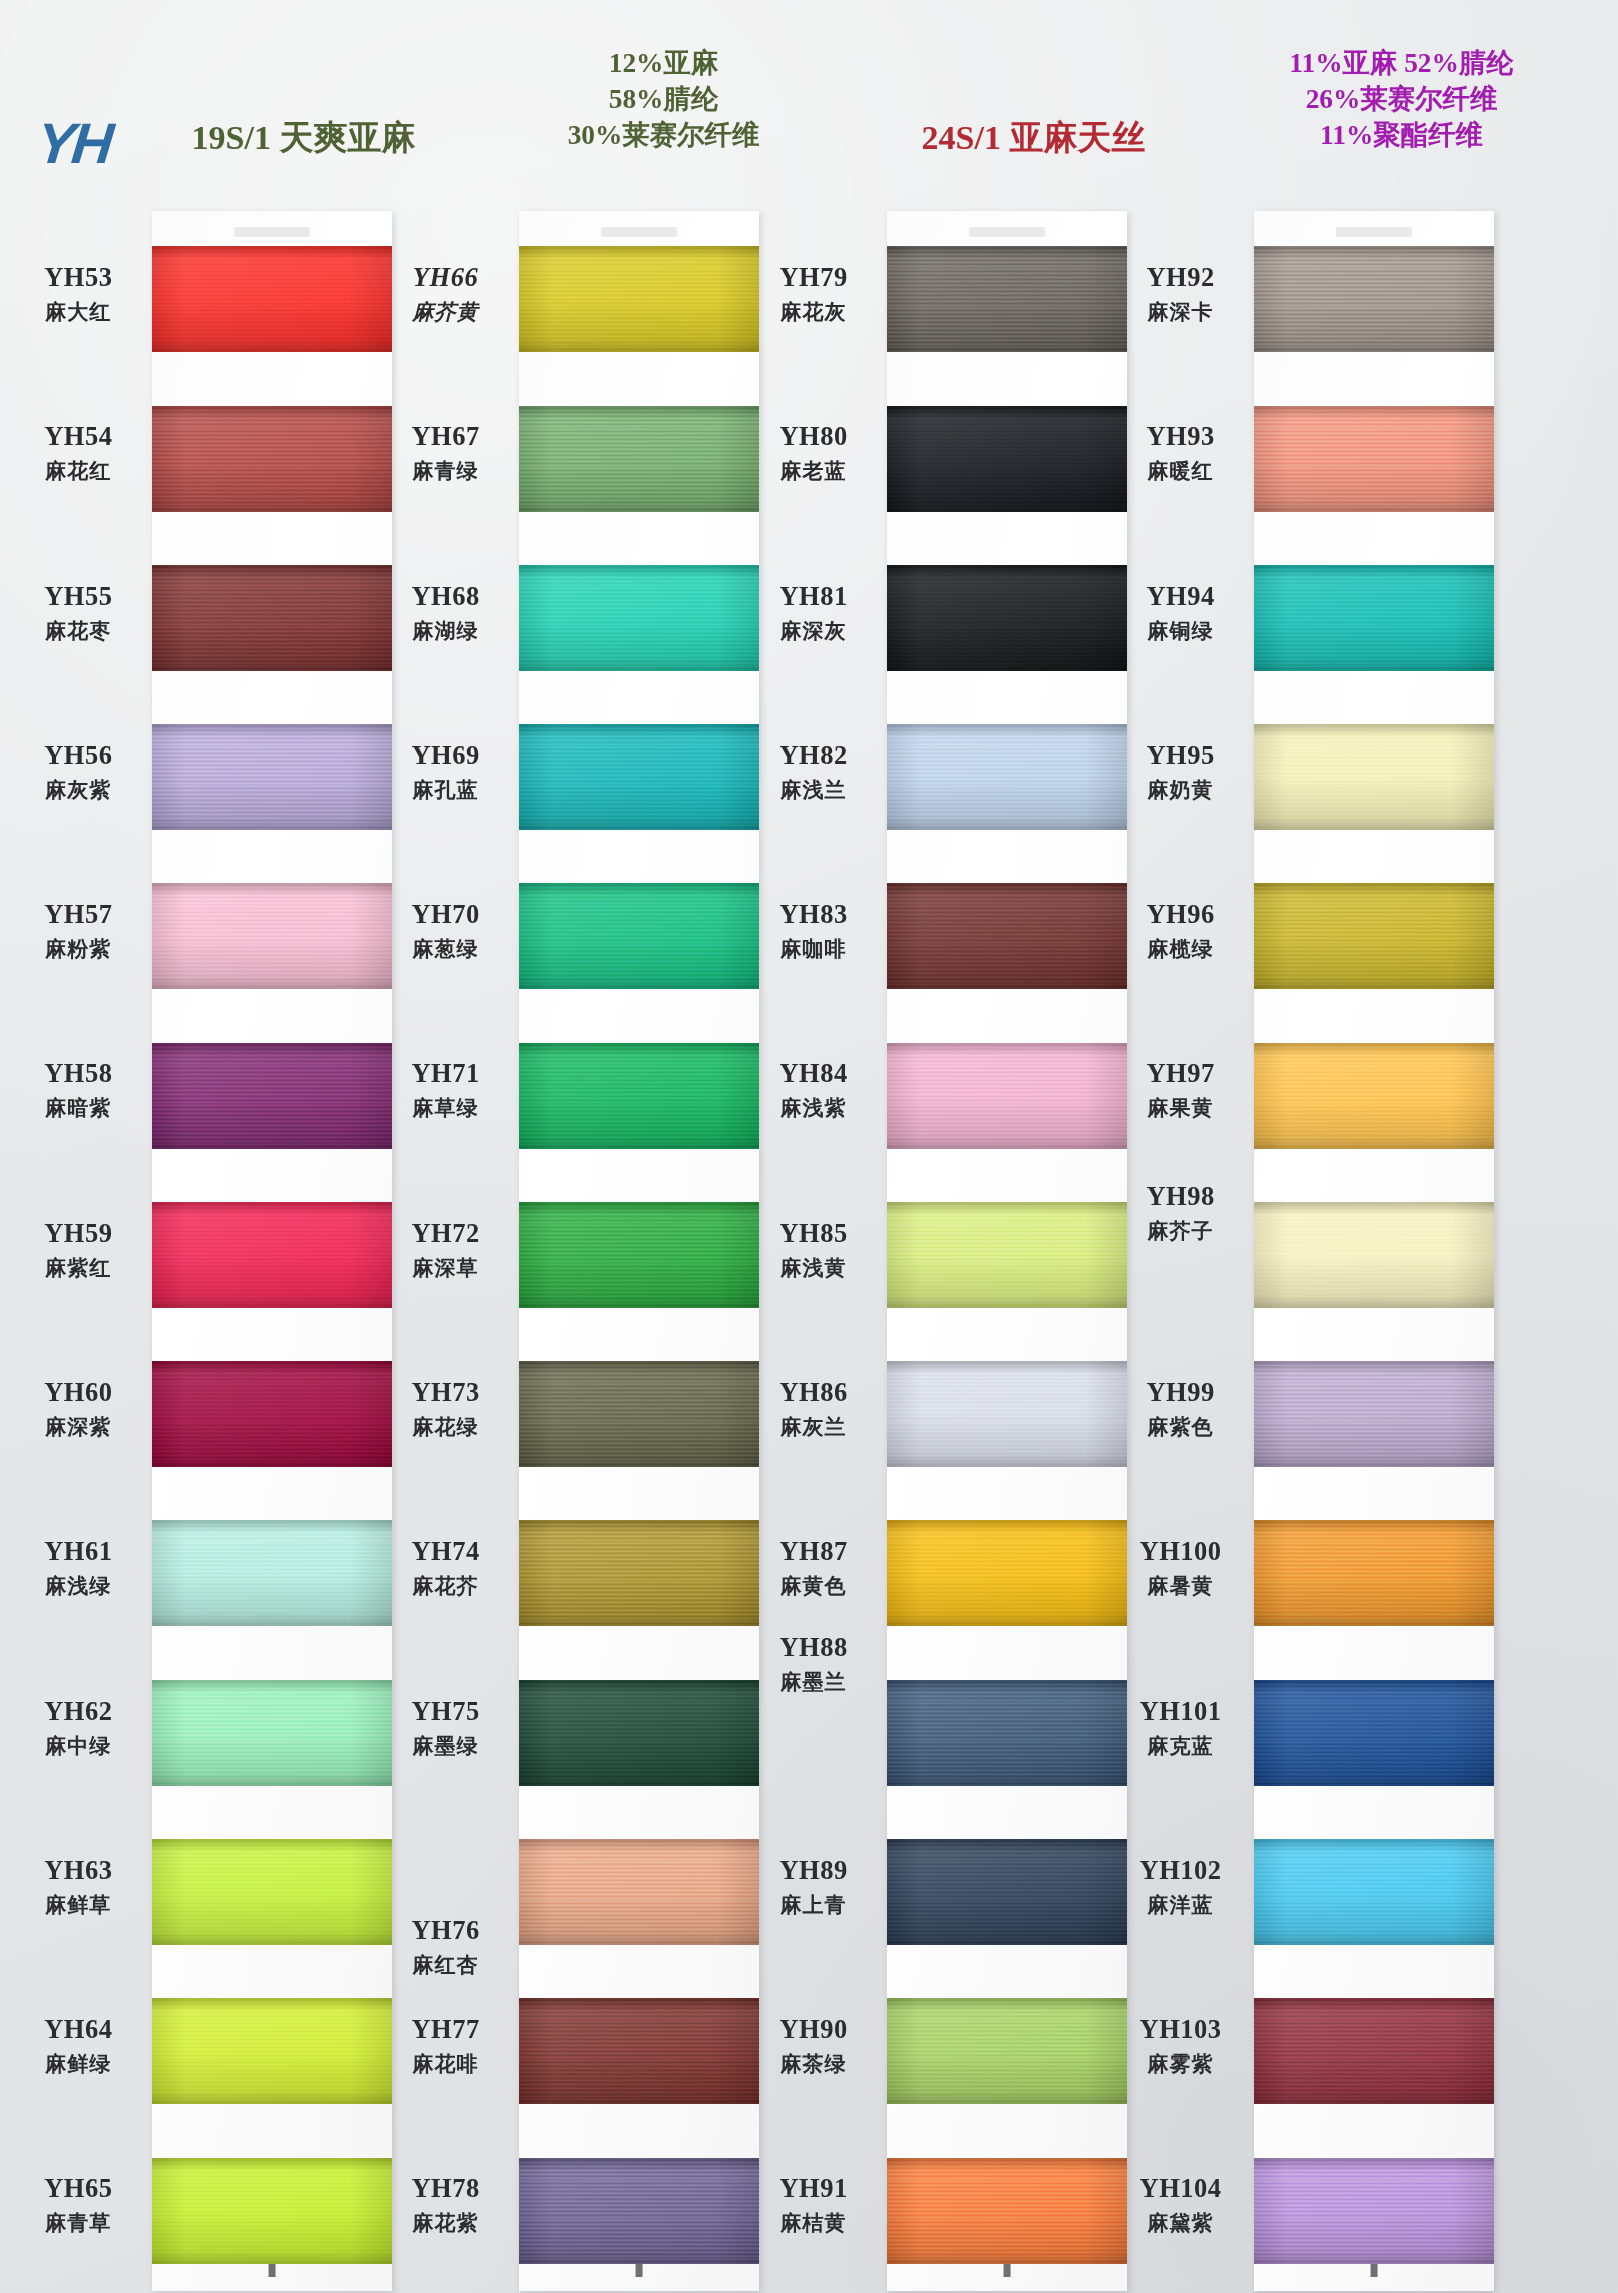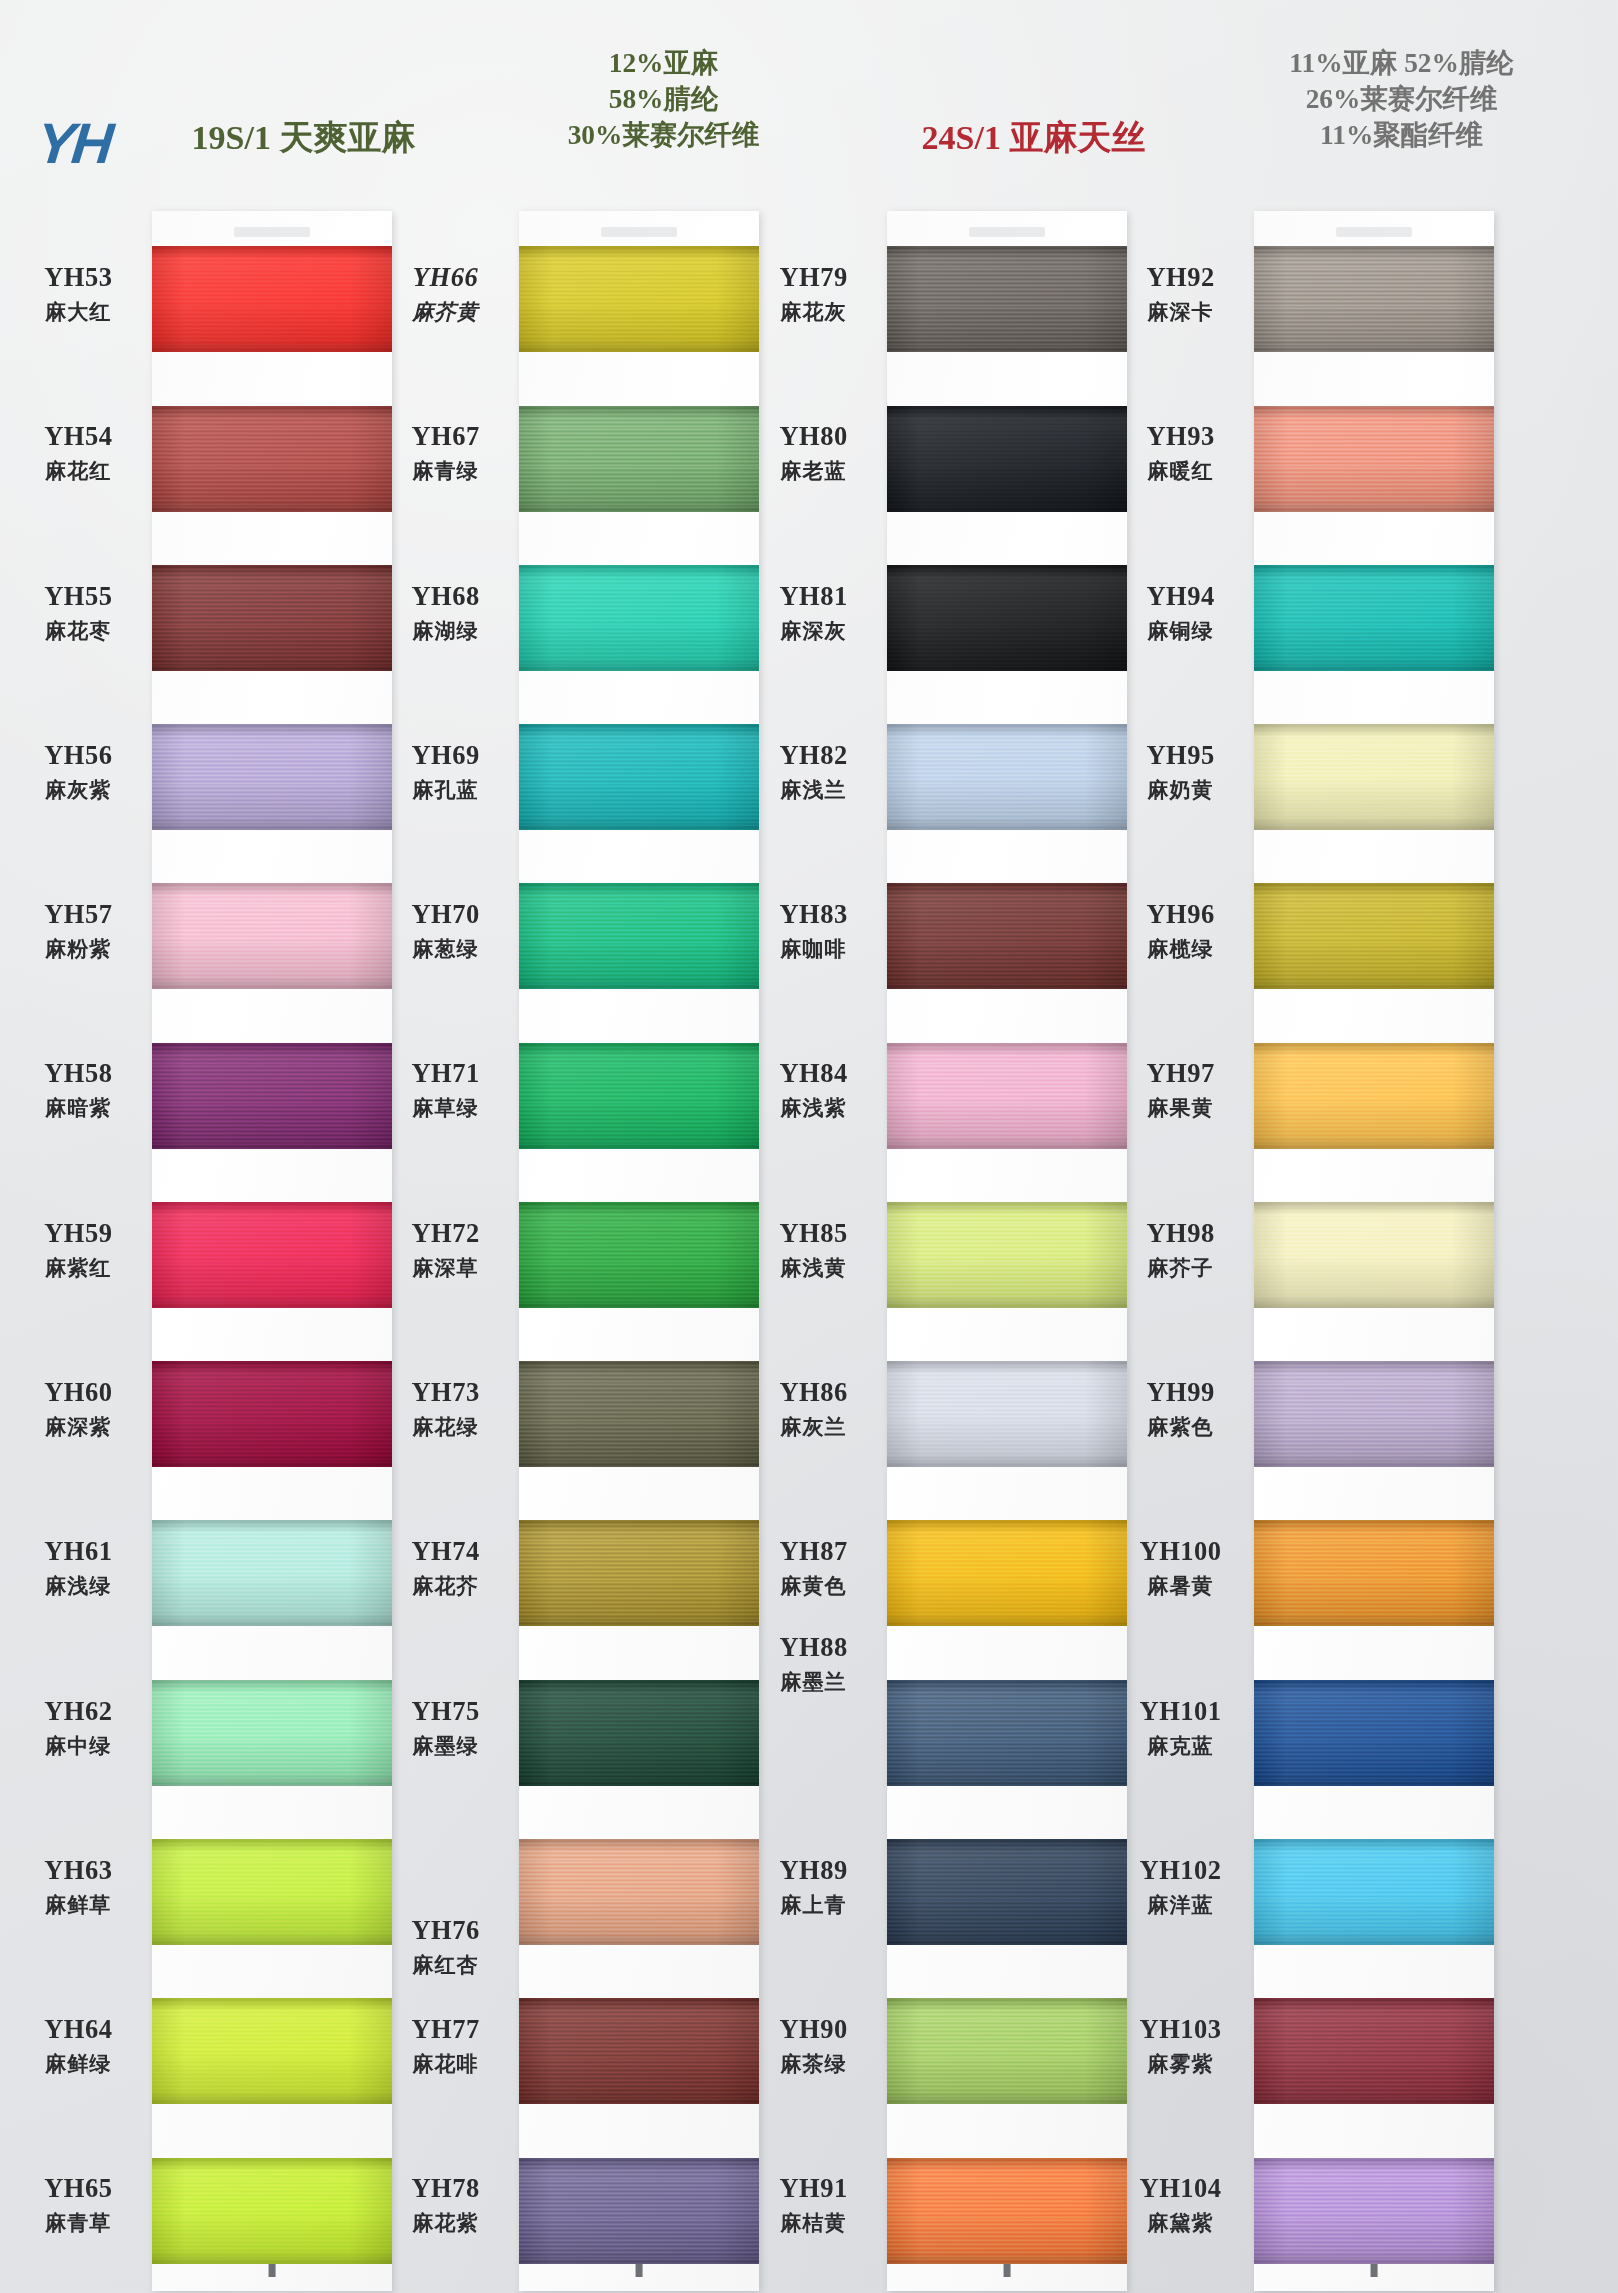--- a/index.html
+++ b/index.html
@@ -194,21 +194,21 @@
       <div>19S/1 天爽亚麻</div>
     </div>
   <div class="col-header multi green" id="hdr-2" style="color: rgb(79, 98, 52);">
       <div>12%亚麻</div>
       <div>58%腈纶</div>
       <div>30%莱赛尔纤维</div>
     </div>
   <div class="col-header single red" id="hdr-3" style="color: rgb(179, 42, 51);">
       <div>24S/1 亚麻天丝</div>
     </div>
-  <div class="col-header multi red" id="hdr-4" style="color: #737373;">
+  <div class="col-header multi red" id="hdr-4" style="color: #a21caf;">
       <div>11%亚麻 52%腈纶</div>
       <div>26%莱赛尔纤维</div>
       <div>11%聚酯纤维</div>
     </div>
 </div>
 
 <div class="columns" id="columns-root">
     <div class="column" id="col-0">
       <div class="card-strip">
         <div class="card-notch"></div>
@@ -451,21 +451,21 @@
       <div class="label" style="top: 684px;">
         <span class="code">YH96</span>
         <span class="name">麻榄绿</span>
       </div>
       <div class="swatch" title="YH97 麻果黄" style="top: 832px; background: rgb(255, 194, 77);"></div>
       <div class="label" style="top: 843px;">
         <span class="code">YH97</span>
         <span class="name">麻果黄</span>
       </div>
       <div class="swatch" title="YH98 麻芥子" style="top: 991px; background: rgb(246, 241, 190);"></div>
-      <div class="label" style="top: 1003px;">
+      <div class="label" style="top: 966px;">
         <span class="code">YH98</span>
         <span class="name">麻芥子</span>
       </div>
       <div class="swatch" title="YH99 麻紫色" style="top: 1150px; background: rgb(185, 168, 205);"></div>
       <div class="label" style="top: 1162px;">
         <span class="code">YH99</span>
         <span class="name">麻紫色</span>
       </div>
       <div class="swatch" title="YH100 麻暑黄" style="top: 1309px; background: rgb(240, 149, 44);"></div>
       <div class="label" style="top: 1321px;">

